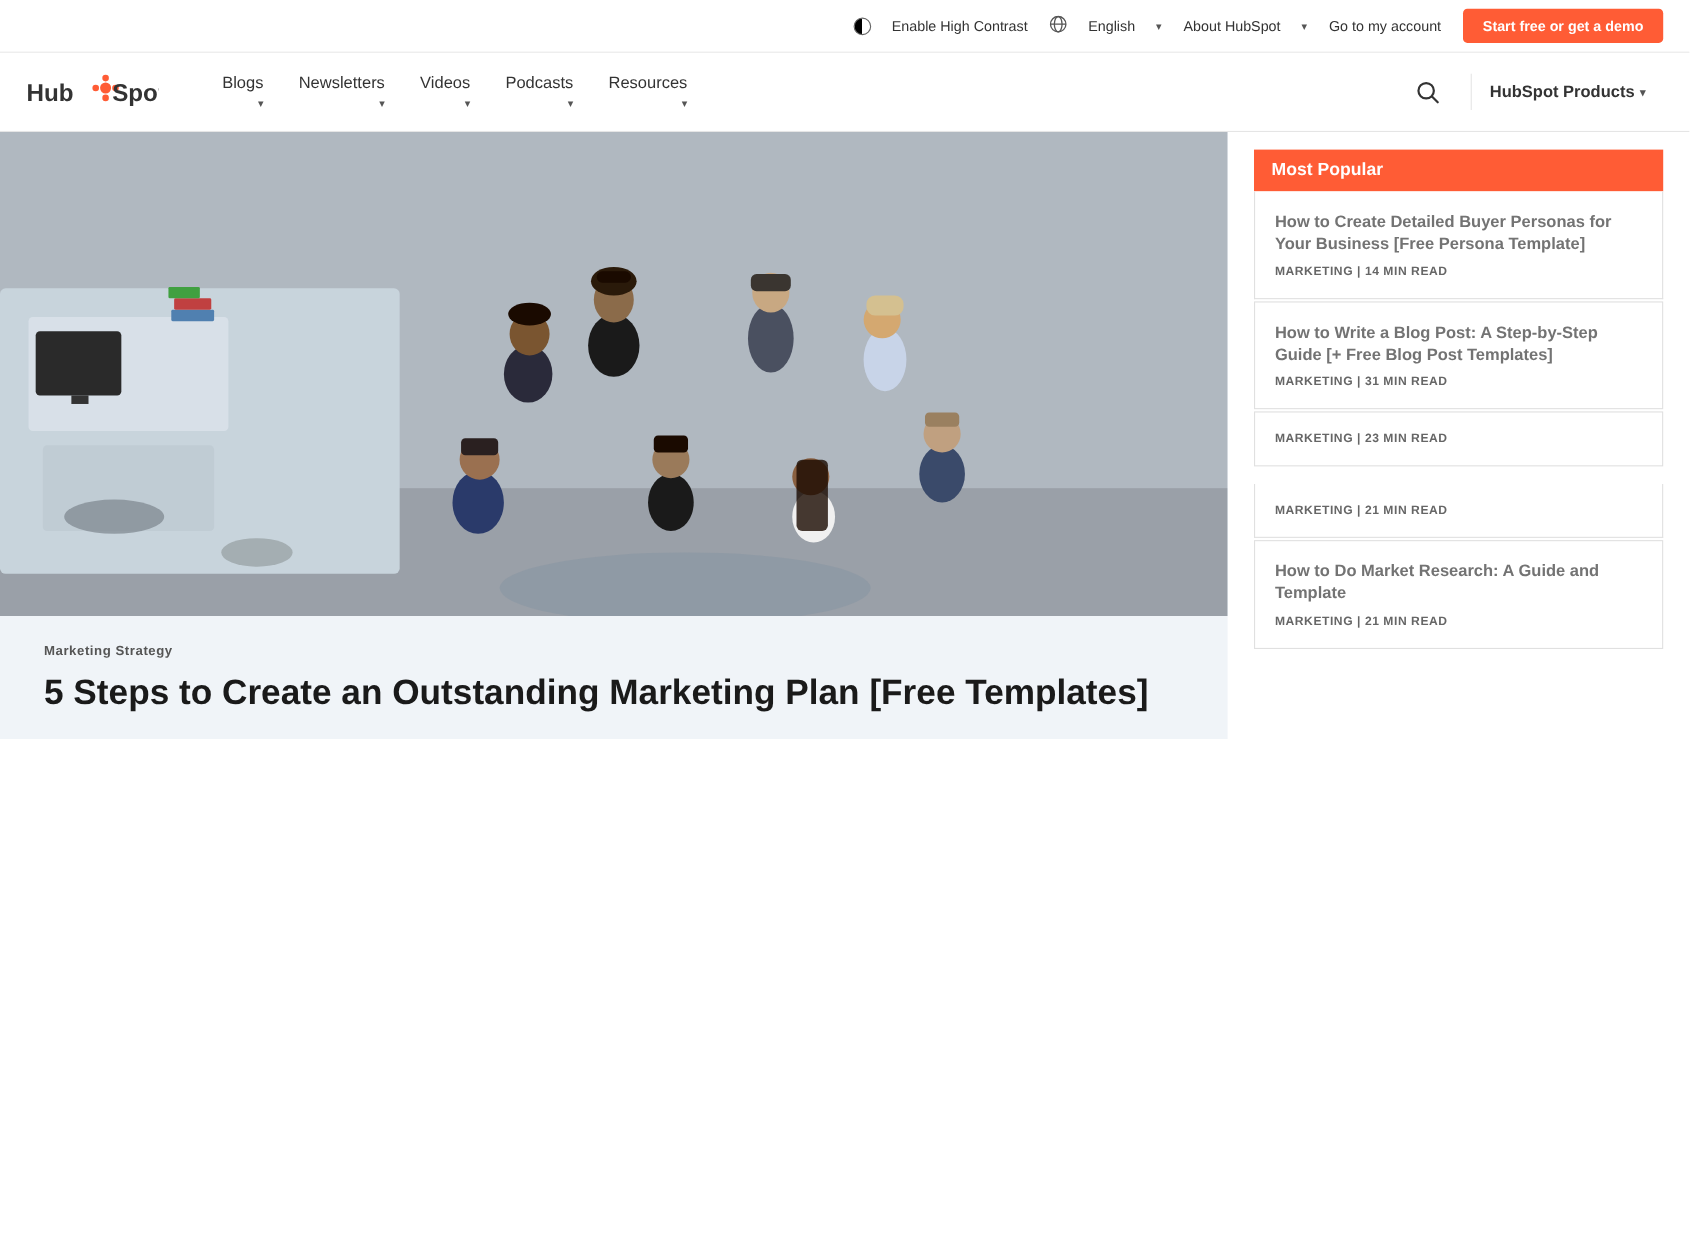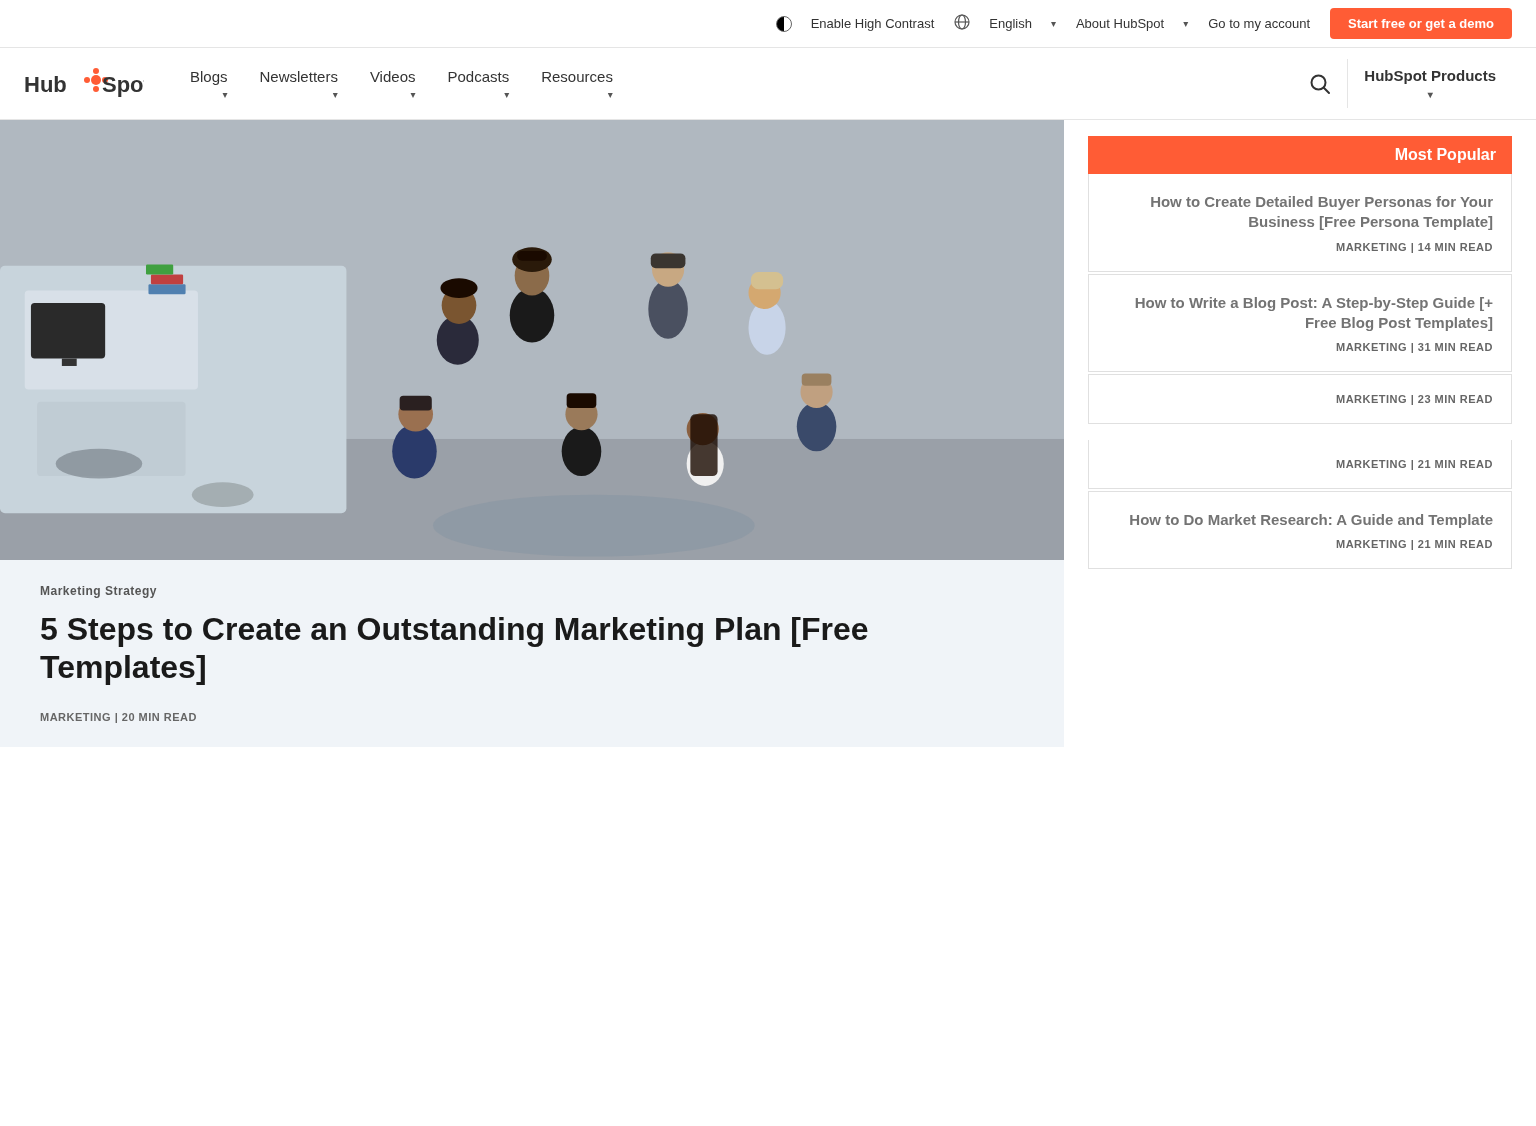--- a/index.html
+++ b/index.html
@@ -37,21 +37,21 @@
     }
 
     
     .main-nav {
       display: flex;
       align-items: center;
       padding: 0 24px;
       border-bottom: 1px solid #e5e5e5;
       background: #fff;
       height: 72px;
-      gap: 0;
+      gap: 12px;
     }
     .nav-logo {
       margin-right: 32px;
       display: flex;
       align-items: center;
     }
     .nav-logo svg { width: 120px; height: 36px; }
     .nav-items {
       display: flex;
       align-items: center;
@@ -82,21 +82,20 @@
       margin-left: 8px;
       display: flex;
       align-items: center;
       gap: 5px;
       padding: 8px 16px;
       font-size: 15px;
       font-weight: 600;
       color: #333;
       cursor: pointer;
       border-left: 1px solid #e5e5e5;
-      flex-direction: column;
     }
 
     
     .content-area {
       display: flex;
       max-width: 1536px;
       margin: 0 auto;
       padding: 0;
     }
 
@@ -146,24 +145,23 @@
     .article-meta {
       margin-top: 24px;
       font-size: 11px;
       font-weight: 600;
       color: #666;
       letter-spacing: 0.5px;
     }
 
     
     .sidebar {
-      width: 472px;
+      width: 420px;
       flex-shrink: 0;
       padding: 16px 24px;
-      text-align: right;
     }
 
     .sidebar-section {
       margin-bottom: 16px;
     }
 
     .sidebar-section-title {
       background: #ff5c35;
       color: #fff;
       font-size: 16px;
@@ -351,25 +349,20 @@
 
         <ellipse cx="180" cy="345" rx="25" ry="10" fill="#808888" opacity="0.5"></ellipse>
 
         <ellipse cx="480" cy="370" rx="130" ry="25" fill="#8090a0" opacity="0.4"></ellipse>
       </svg>
     </div>
 
     <div class="article-info">
       <div class="article-category">Marketing Strategy</div>
       <h1 class="article-title">5 Steps to Create an Outstanding Marketing Plan [Free Templates]</h1>
-      <div class="article-meta">
-        <span>MARKETING</span>
-        <span>|</span>
-        <span>20 MIN READ</span>
-      </div>
     </div>
   </div>
 
   <div class="sidebar">
 
     <div class="sidebar-section">
       <div class="sidebar-section-title">Most Popular</div>
 
       <div class="sidebar-card">
         <div class="sidebar-card-title">How to Create Detailed Buyer Personas for Your Business [Free Persona Template]</div>

